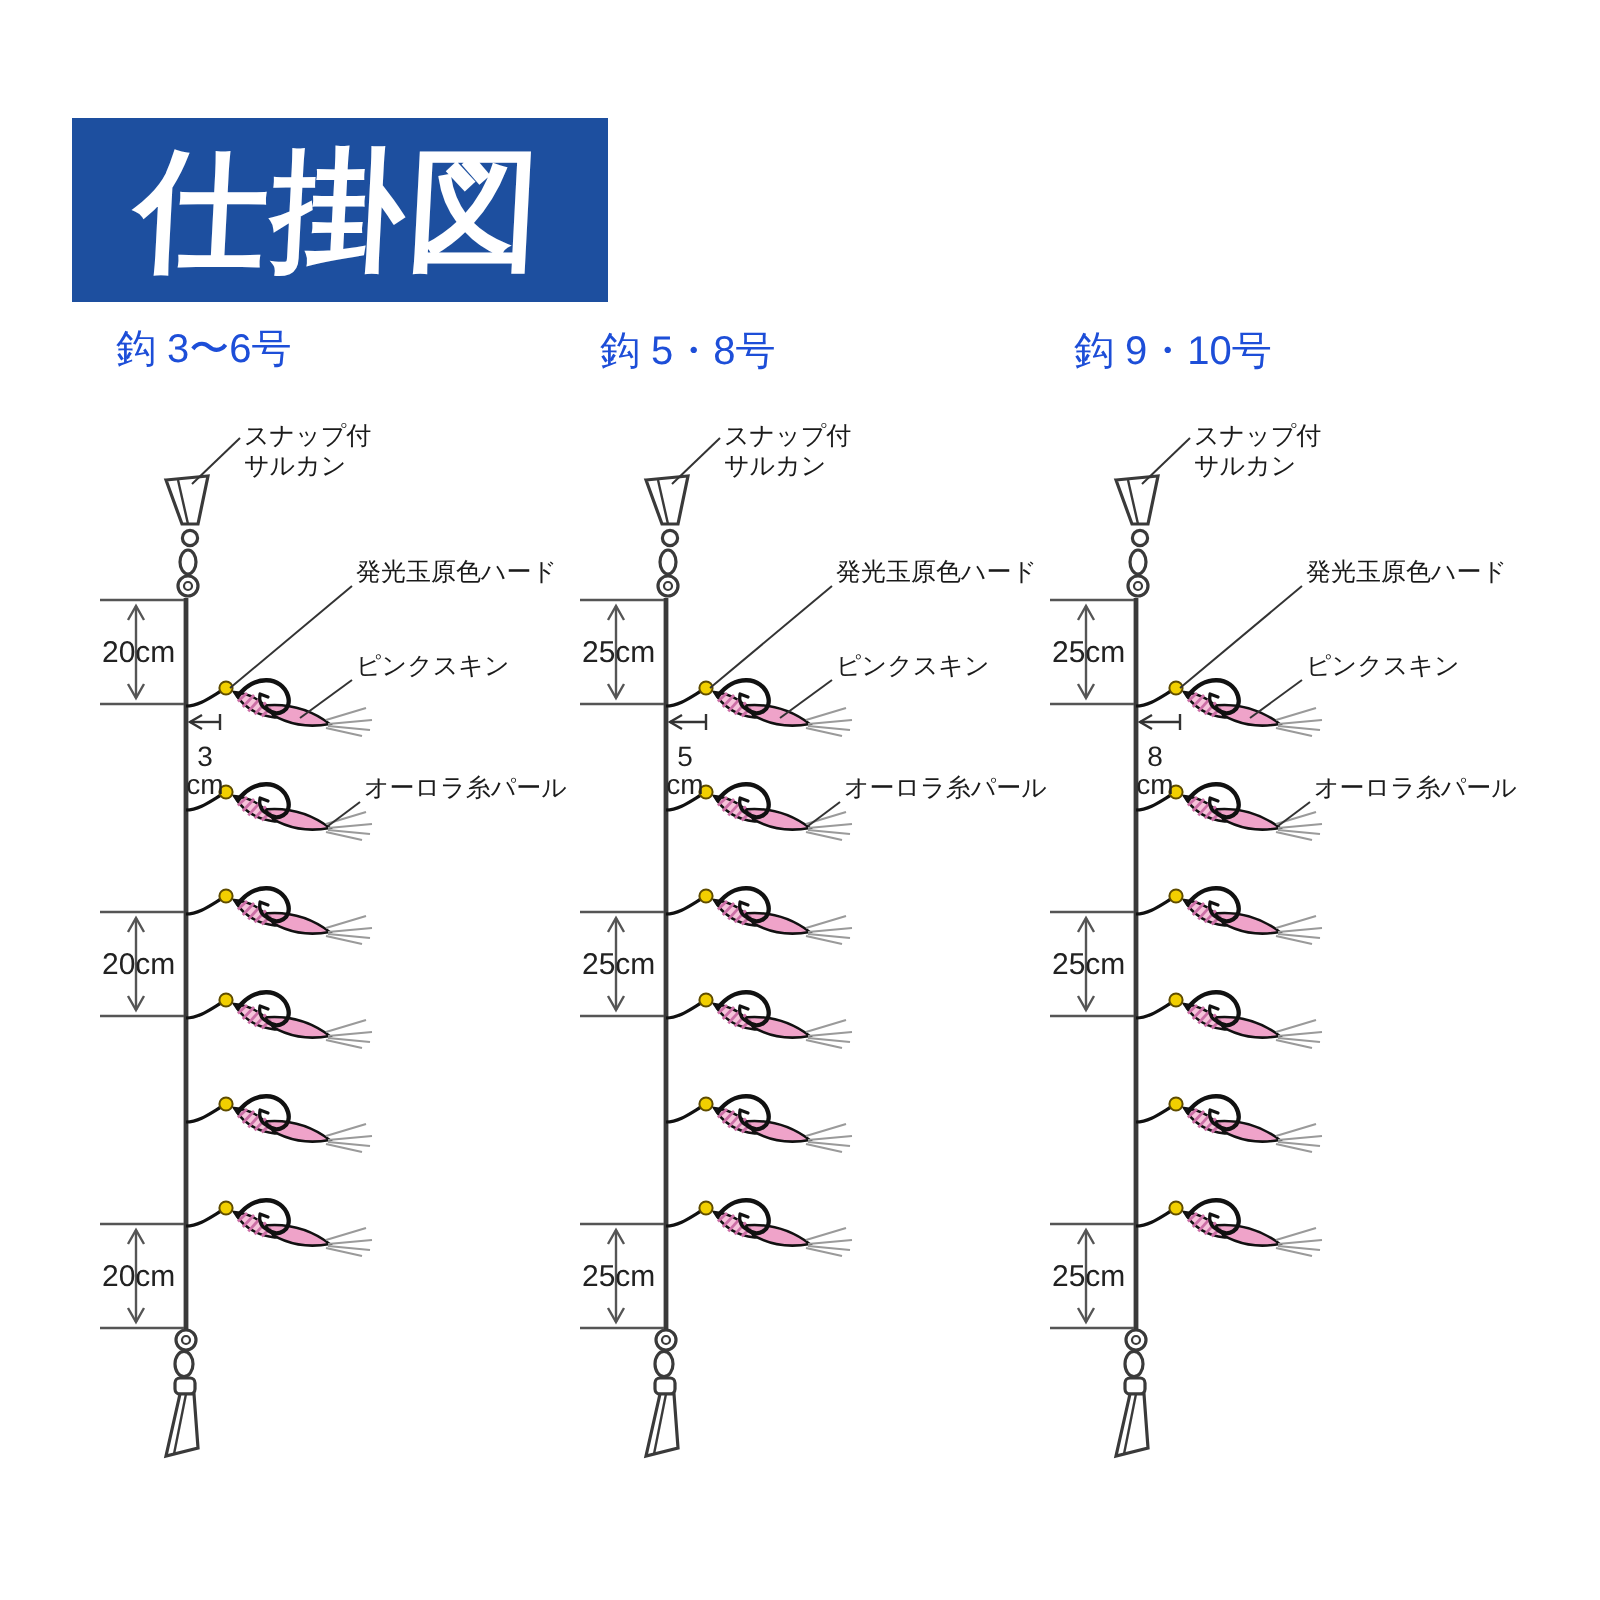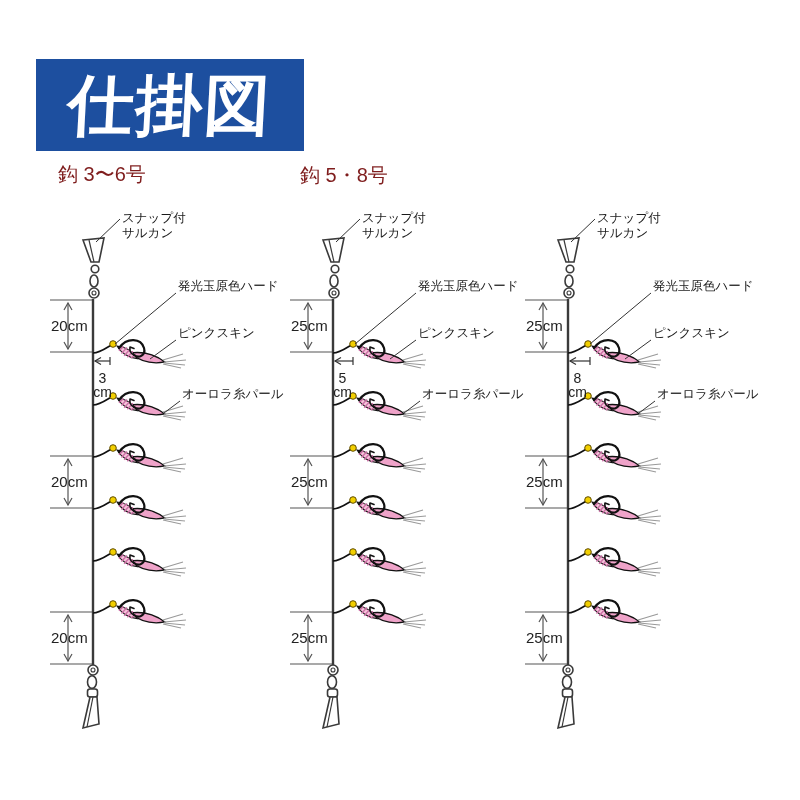--- a/index.html
+++ b/index.html
@@ -2,37 +2,38 @@
 <html><head>
 <meta charset="utf-8">
 <style>
   html,body{margin:0;padding:0;background:#fff;}
   .page{position:relative;width:800px;height:800px;background:#ffffff;overflow:hidden;
         font-family:"Liberation Sans", sans-serif;}
   .banner{position:absolute;left:36px;top:59px;width:268px;height:92px;
           display:flex;align-items:center;justify-content:center;}
   .banner span{font-size:66px;font-weight:bold;color:#ffffff;letter-spacing:2px;
                transform:skewX(-3deg);line-height:1;}
-  .col-header{position:absolute;font-size:20px;color:#7f1d1d;white-space:nowrap;}
+  .col-header{position:absolute;font-size:20px;color:#1d4ed8;white-space:nowrap;}
   #colh1{left:58px;top:161px;}
   #colh2{left:300px;top:162px;}
   #colh3{left:537px;top:162px;}
   #diagram{position:absolute;left:0;top:0;}
 </style>
 </head>
 <body>
 
 <div class="page">
 
   <div class="banner" id="banner" style="background: rgb(29, 79, 159);">
     <span>仕掛図</span>
   </div>
 
   <div class="col-header" id="colh1">鈎 3〜6号</div>
   <div class="col-header" id="colh2">鈎 5・8号</div>
+  <div class="col-header" id="colh3">鈎 9・10号</div>
 
   <svg id="diagram" width="800" height="800" viewBox="0 0 800 800">
       <g>
         <line x1="93" y1="299" x2="93" y2="666" stroke="#3a3a3a" stroke-width="2.4"></line>
         <g>
           <path d="M83,240 L104,238 L99,262 L91,262 Z" fill="#fff" stroke="#3a3a3a" stroke-width="1.6"></path>
           <line x1="89" y1="240" x2="94" y2="262" stroke="#3a3a3a" stroke-width="1.2"></line>
           <circle cx="95" cy="269" r="3.8" fill="#fff" stroke="#3a3a3a" stroke-width="1.6"></circle>
           <ellipse cx="94" cy="281" rx="4" ry="6" fill="#fff" stroke="#3a3a3a" stroke-width="1.6"></ellipse>
           <circle cx="94" cy="293" r="5" fill="#fff" stroke="#3a3a3a" stroke-width="1.6"></circle>

